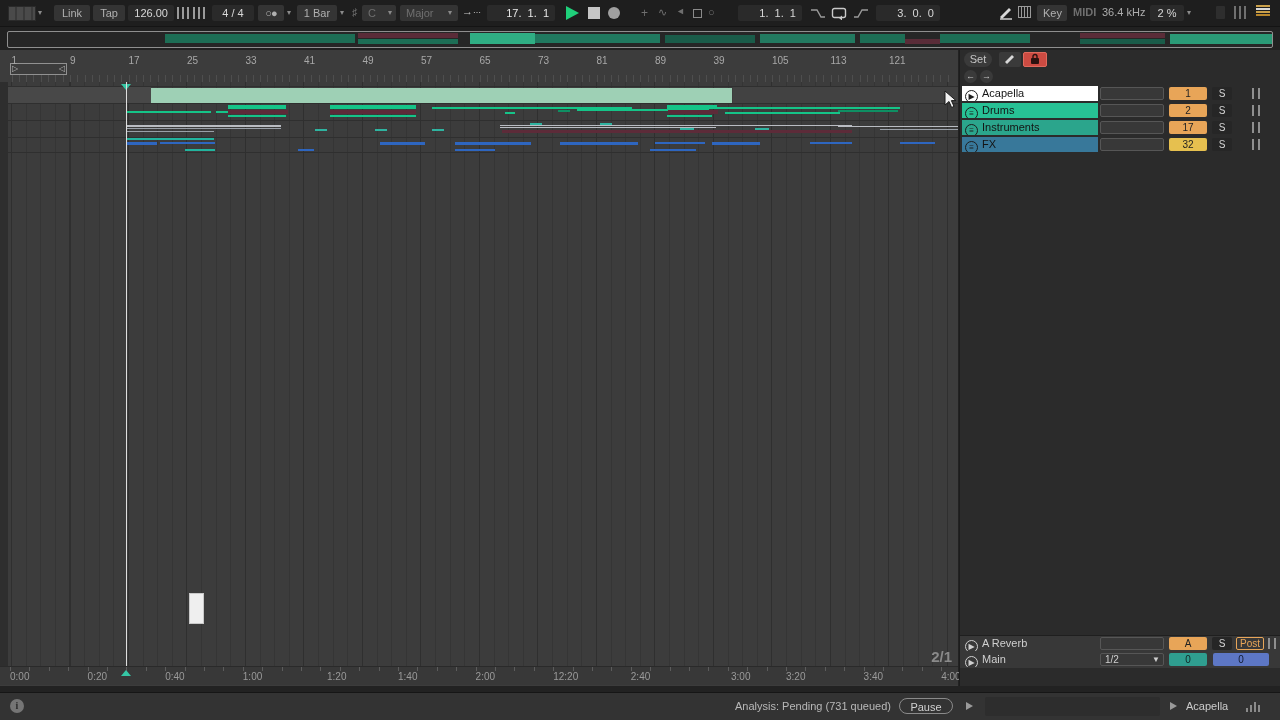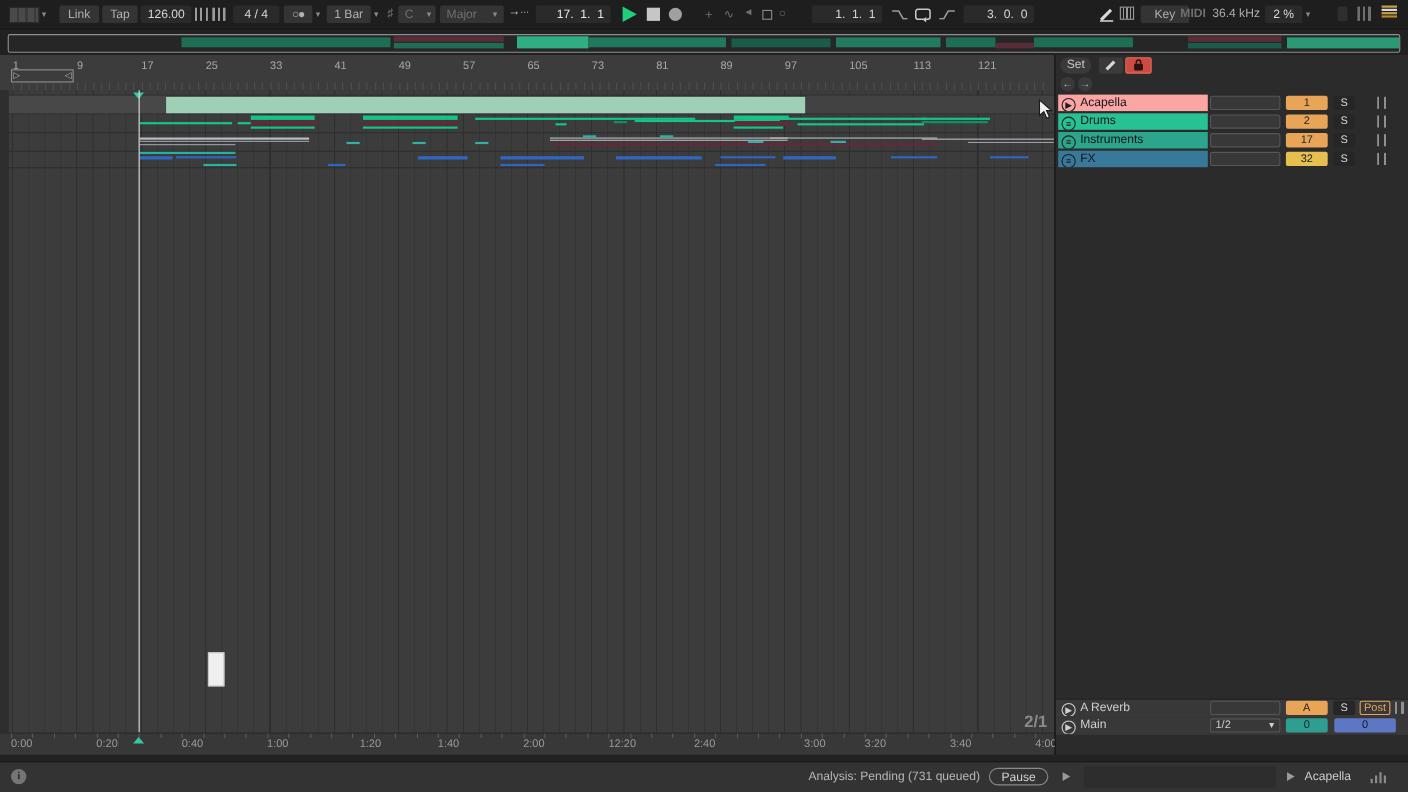--- a/index.html
+++ b/index.html
@@ -123,21 +123,21 @@
       </svg>
     <svg class="abs" style="left:853px;top:9px;" width="16" height="9">
         <path d="M1 8 L5 8 L9 1 L15 1" stroke="#9a9a9a" fill="none" stroke-width="1.4"></path>
       </svg>
     <div class="tdisp" style="left:876px;width:64px;">3.  0.  0</div>
     <svg class="abs" style="left:998px;top:5px;" width="16" height="15">
         <path d="M2 12 L11 3 L13 5 L4 14 Z" fill="#d8d8d8"></path>
         <path d="M2 14 H14" stroke="#d8d8d8" stroke-width="1.4"></path>
       </svg>
     <div class="tico" style="left:1018px;top:6px;width:13px;height:12px;border:1px solid #9a9a9a;background:repeating-linear-gradient(90deg,transparent 0 2px,#9a9a9a 2px 3px);box-sizing:border-box;"></div>
-    <div class="tbtn" style="left:1037px;width:44px;">Key</div>
+    <div class="tbtn" style="left:1037px;width:30px;">Key</div>
     <span class="abs dim" style="left:1073px;top:6px;font-weight:bold;">MIDI</span>
     <span class="abs" style="left:1102px;top:6px;color:#adadad;">36.4 kHz</span>
     <div class="tdisp" style="left:1150px;width:34px;text-align:center;">2 %</div>
     <span class="chev" style="left:1187px;">▾</span>
     <div class="tico" style="left:1216px;top:6px;width:9px;height:13px;background:#2e2e2e;border-radius:1px;"></div>
     <div class="tico" style="left:1234px;top:6px;width:14px;height:13px;background:repeating-linear-gradient(90deg,#6f6f6f 0 2px,transparent 2px 5px);"></div>
     <div class="tico cpu-bars" style="left:1256px;top:5px;">
       <div style="background:#caa04a;"></div>
         <div style="background:#d8d8d8;"></div>
         <div style="background:#caa04a;"></div>
@@ -175,21 +175,21 @@
         <div class="barnum" style="left: 128.5px;">17</div>
         <div class="barnum" style="left: 187px;">25</div>
         <div class="barnum" style="left: 245.5px;">33</div>
         <div class="barnum" style="left: 304px;">41</div>
         <div class="barnum" style="left: 362.5px;">49</div>
         <div class="barnum" style="left: 421px;">57</div>
         <div class="barnum" style="left: 479.5px;">65</div>
         <div class="barnum" style="left: 538px;">73</div>
         <div class="barnum" style="left: 596.5px;">81</div>
         <div class="barnum" style="left: 655px;">89</div>
-        <div class="barnum" style="left: 713.5px;">97</div>
+        <div class="barnum" style="left: 713.5px;">39</div>
         <div class="barnum" style="left: 772px;">105</div>
         <div class="barnum" style="left: 830.5px;">113</div>
         <div class="barnum" style="left: 889px;">121</div>
         <div class="btick" style="left: 11.5px;"></div>
         <div class="btick" style="left: 18.8125px;"></div>
         <div class="btick" style="left: 26.125px;"></div>
         <div class="btick" style="left: 33.4375px;"></div>
         <div class="btick" style="left: 40.75px;"></div>
         <div class="btick" style="left: 48.0625px;"></div>
         <div class="btick" style="left: 55.375px;"></div>
@@ -463,21 +463,21 @@
     <div class="lockbtn" style="left:63px;top:2px;">
       <svg width="22" height="13">
           <rect x="7" y="5" width="8" height="6" rx="1" fill="#2b1210"></rect>
           <path d="M9 5 v-1.5 a2 2 0 0 1 4 0 V5" stroke="#2b1210" fill="none" stroke-width="1.4"></path>
         </svg>
     </div>
     <div class="circbtn" style="left:4px;top:20px;">←</div>
     <div class="circbtn" style="left:20px;top:20px;">→</div>
 
     <div class="trow" style="top:36px;">
-      <div class="c-name" style="background: #fca5a5;"><span class="ticon">▶</span><span>Acapella</span></div>
+      <div class="c-name" style="background: #ffffff;"><span class="ticon">▶</span><span>Acapella</span></div>
       <div class="c-route"></div>
       <div class="c-num" style="background: rgb(232, 165, 88);">1</div>
       <div class="c-solo">S</div>
       <div class="c-meter"></div>
     </div>
     <div class="trow" style="top:53px;">
       <div class="c-name" style="background: rgb(39, 193, 149);"><span class="ticon">≡</span><span>Drums</span></div>
       <div class="c-route"></div>
       <div class="c-num" style="background: rgb(232, 165, 88);">2</div>
       <div class="c-solo">S</div>

